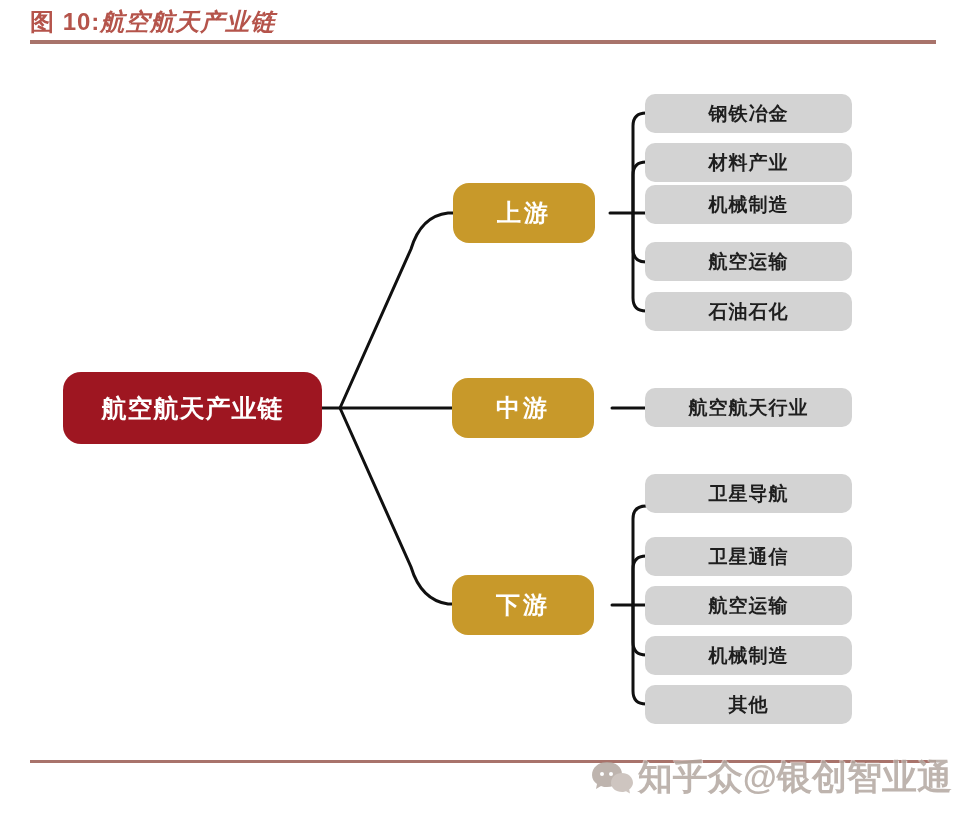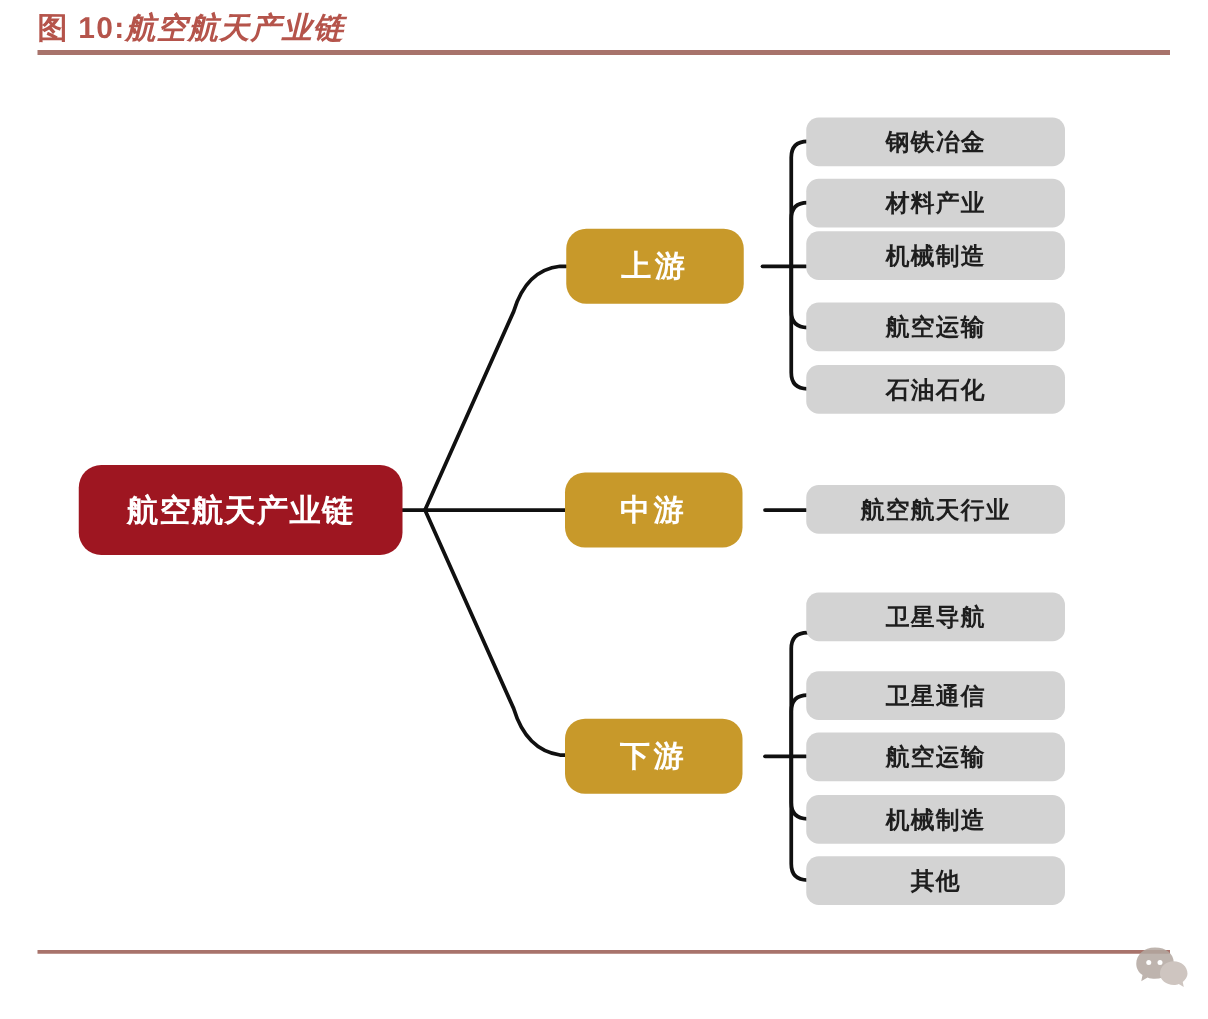--- a/index.html
+++ b/index.html
@@ -91,15 +91,16 @@
 
   <div class="rule bottom"></div>
 
   <div class="watermark">
     <svg width="46" height="40" viewBox="0 0 46 40">
       <path d="M18 4 C9 4 3 10 3 17 c0 4 2 7 5 9 l-1 5 5 -3 c2 1 4 1 6 1 9 0 15 -6 15 -13 S27 4 18 4 Z" fill="#b3a8a1"></path>
       <path d="M33 15 c-6 0 -11 4 -11 10 0 5 5 9 11 9 1.5 0 3 -.3 4 -.8 l4 2.3 -.8 -4 c2 -1.6 3.8 -4 3.8 -6.5 0 -6 -5 -10 -11 -10 Z" fill="#c6bcb6"></path>
       <circle cx="13" cy="16" r="2" fill="#ffffff"></circle>
       <circle cx="22" cy="16" r="2" fill="#ffffff"></circle>
     </svg>
+    <span>知乎众@银创智业通</span>
   </div>
 
 </div>
 
 </body></html>

